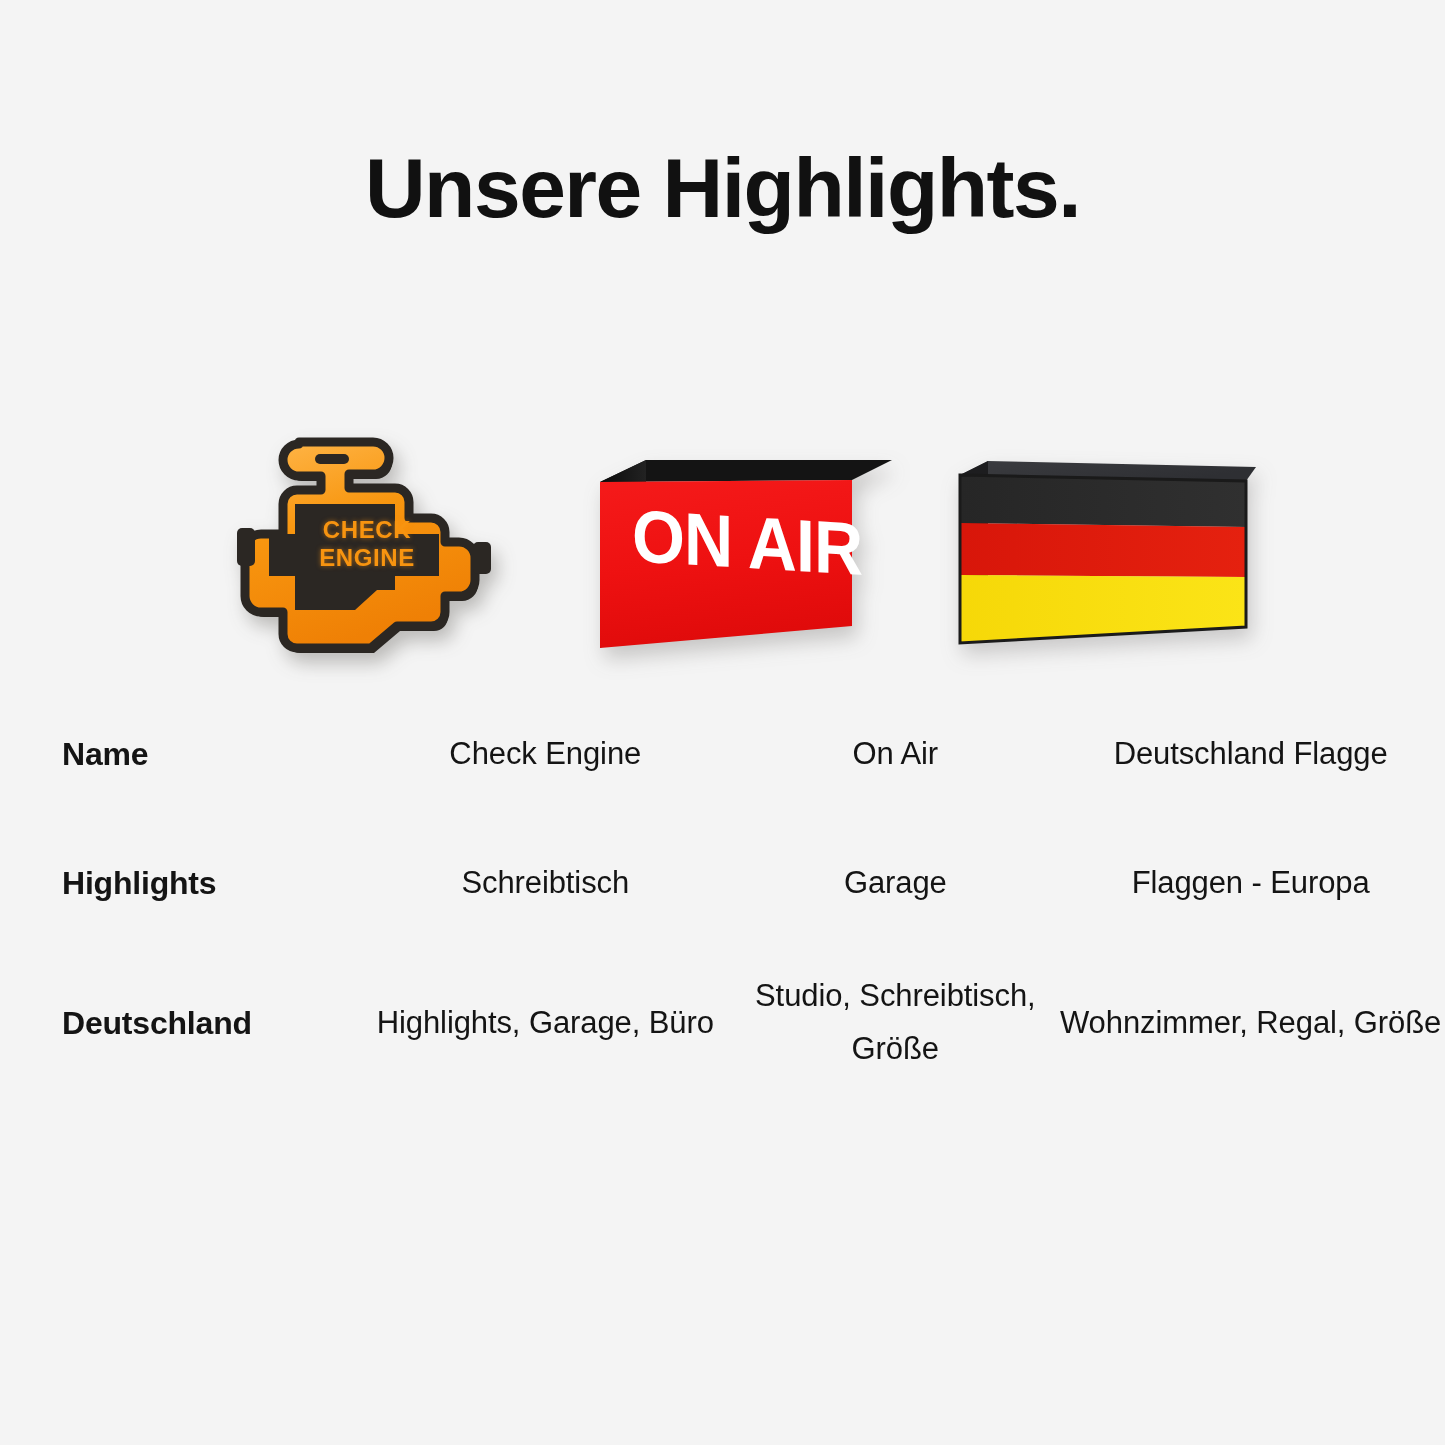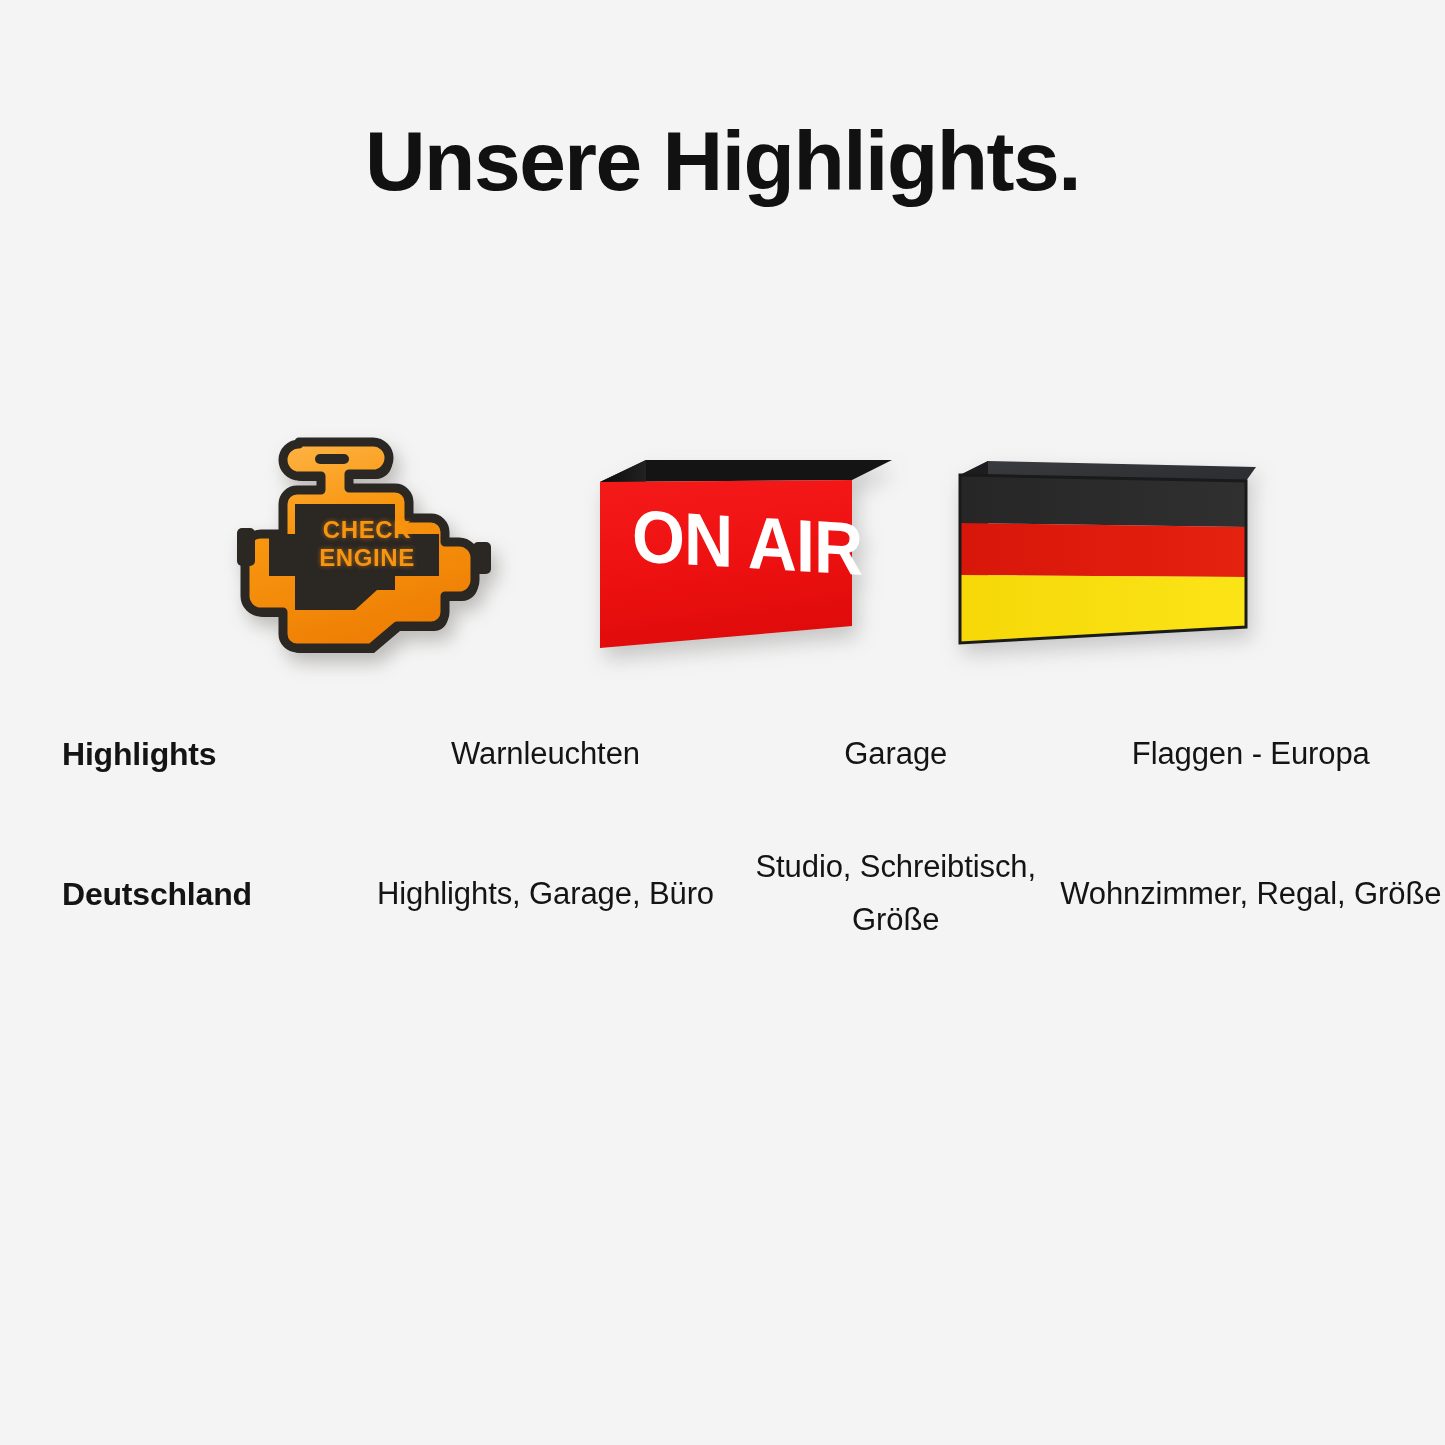--- a/index.html
+++ b/index.html
@@ -18,21 +18,21 @@
   .page {
     position: relative;
     width: 1445px;
     height: 1445px;
     box-sizing: border-box;
   }
 
   
   .title {
     position: absolute;
-    top: 117px;
+    top: 144px;
     left: 0;
     width: 1445px;
     text-align: center;
     font-size: 84px;
     font-weight: 700;
     letter-spacing: -1.5px;
     color: #111111;
     line-height: 1.05;
   }
 
@@ -256,25 +256,31 @@
 
           <polygon points="6,22 292,28 292,174 6,190" fill="none" stroke="#1a1a1a" stroke-width="3"></polygon>
         </svg>
       </div>
     </div>
   </div>
 
   <table class="spec-table">
     <tbody>
 
+      <tr class="spec-row">
+        <td class="lbl">Name</td>
+        <td class="val c0">Check Engine</td>
+        <td class="val c1">On Air</td>
+        <td class="val c2">Deutschland Flagge</td>
+      </tr>
 
 
       <tr class="spec-row">
         <td class="lbl">Highlights</td>
-        <td class="val c0">Warnleuchten</td>
+        <td class="val c0">Schreibtisch</td>
         <td class="val c1">Garage</td>
         <td class="val c2">Flaggen - Europa</td>
       </tr>
 
       <tr class="spec-row tall">
         <td class="lbl">Deutschland</td>
         <td class="val c0">Highlights, Garage, Büro</td>
         <td class="val c1">Studio, Schreibtisch, Größe</td>
         <td class="val c2">Wohnzimmer, Regal, Größe</td>
       </tr>

